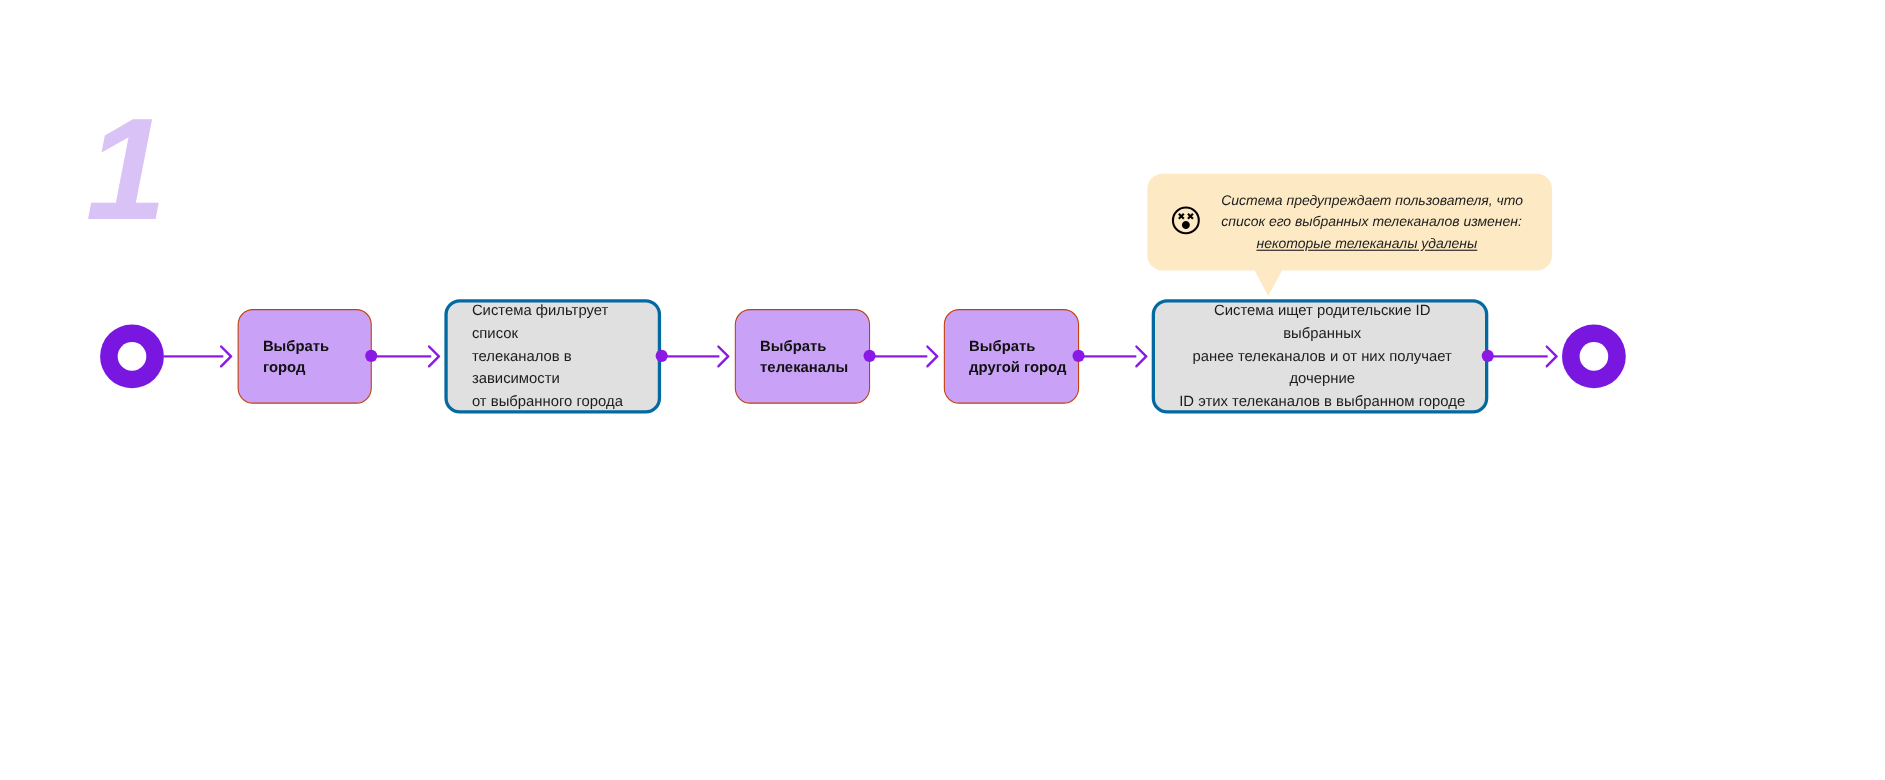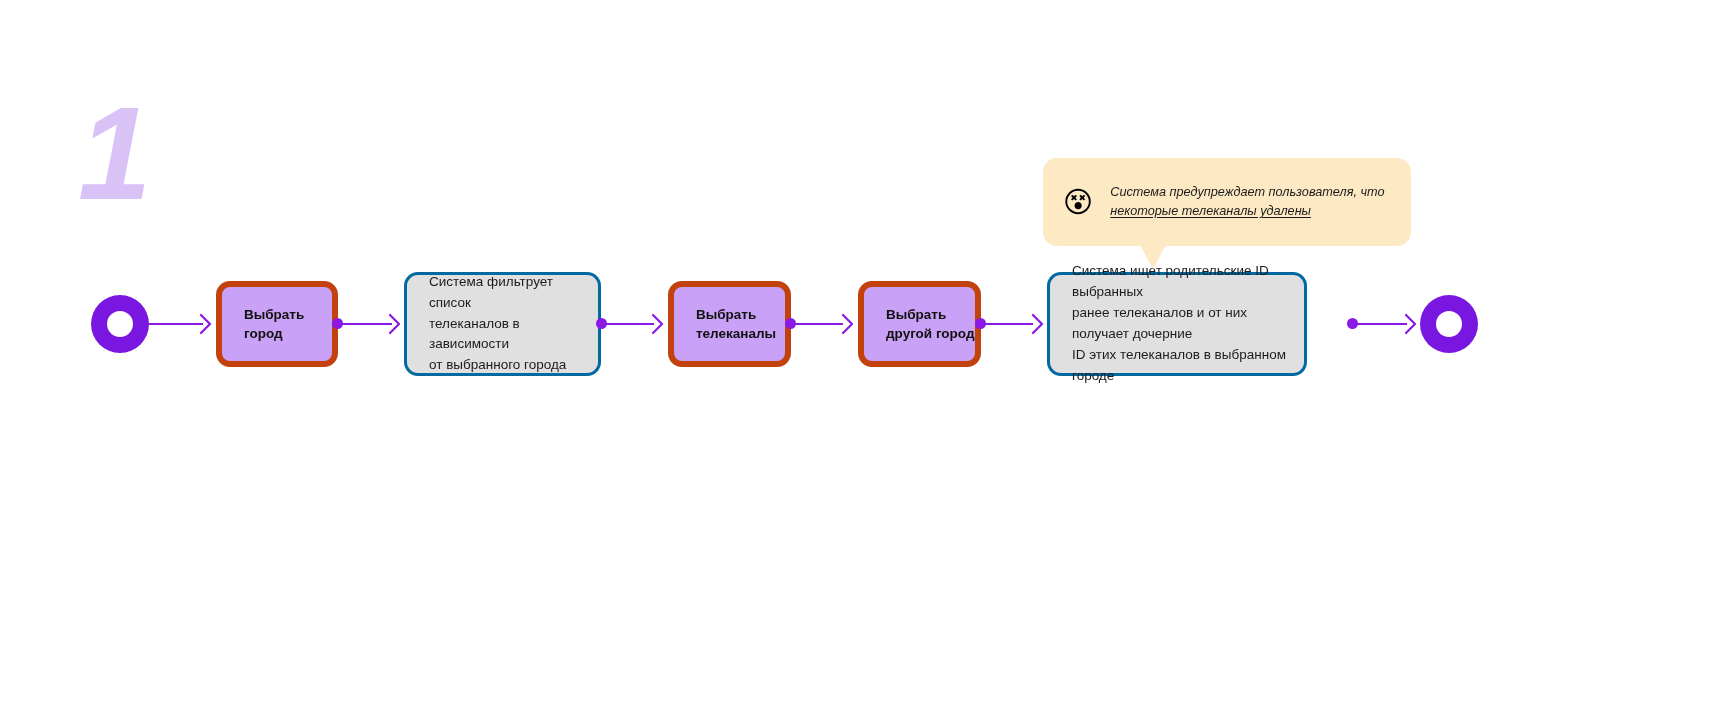--- a/index.html
+++ b/index.html
@@ -58,21 +58,21 @@
   
   .node {
     position: absolute;
     box-sizing: border-box;
     border-radius: 14px;
     display: flex;
     align-items: center;
   }
   .node-task {
     background: #c9a2f7;
-    border: 6px solid #c2410c;
+    border: 1px solid #c2410c;
     justify-content: flex-start;
   }
   .node-task .node-text {
     font-size: 13.5px;
     font-weight: 700;
     color: #111111;
     line-height: 1.42;
     padding: 0 0 0 22px;
     white-space: pre-line;
   }
@@ -148,20 +148,21 @@
     color: #1c1c1c;
     line-height: 1.5;
     font-style: italic;
   }
   .callout-line { display: block; }
   .callout-link {
     display: inline-block;
     text-decoration: underline;
     text-underline-offset: 2px;
     color: #1c1c1c;
+    margin-left: 32px;
   }
 </style>
 </head>
 <body>
 
 <div id="canvas">
 
   <div class="step-numeral">1</div>
 
   <div class="terminal" id="start-node"></div>
@@ -219,38 +220,39 @@
   </div>
 
   <div class="conn-dot" style="left:975px;"></div>
   <div class="conn-line" style="left:983px; width:50px;"></div>
   <div class="conn-arrow" style="left:1032px;">
     <svg width="12" height="24" viewBox="0 0 12 24">
       <path d="M1 3 L10 12 L1 21" fill="none" stroke="#8b19e6" stroke-width="2.2" stroke-linecap="round" stroke-linejoin="round"></path>
     </svg>
   </div>
 
-  <div class="node node-note" style="left:1047px; top:272px; width:260px; height:104px;">
+  <div class="node node-note" style="left:1047px; top:272px; width:306px; height:104px;text-align:center;">
     <span class="node-text">Система ищет родительские ID выбранных
 ранее телеканалов и от них получает дочерние
 ID этих телеканалов в выбранном городе</span>
   </div>
 
   <div class="conn-dot" style="left:1347px;"></div>
   <div class="conn-line" style="left:1355px; width:52px;"></div>
   <div class="conn-arrow" style="left:1405px;">
     <svg width="12" height="24" viewBox="0 0 12 24">
       <path d="M1 3 L10 12 L1 21" fill="none" stroke="#8b19e6" stroke-width="2.2" stroke-linecap="round" stroke-linejoin="round"></path>
     </svg>
   </div>
 
   <div class="terminal" id="end-node"></div>
 
   <div class="callout-tail"></div>
   <div class="callout">
     <span class="callout-emoji">😵</span>
     <span class="callout-body">
       <span class="callout-line">Система предупреждает пользователя, что</span>
+      <span class="callout-line">список его выбранных телеканалов изменен:</span>
       <span class="callout-line"><a class="callout-link" href="#">некоторые телеканалы удалены</a></span>
     </span>
   </div>
 
 </div>
 
 </body></html>

